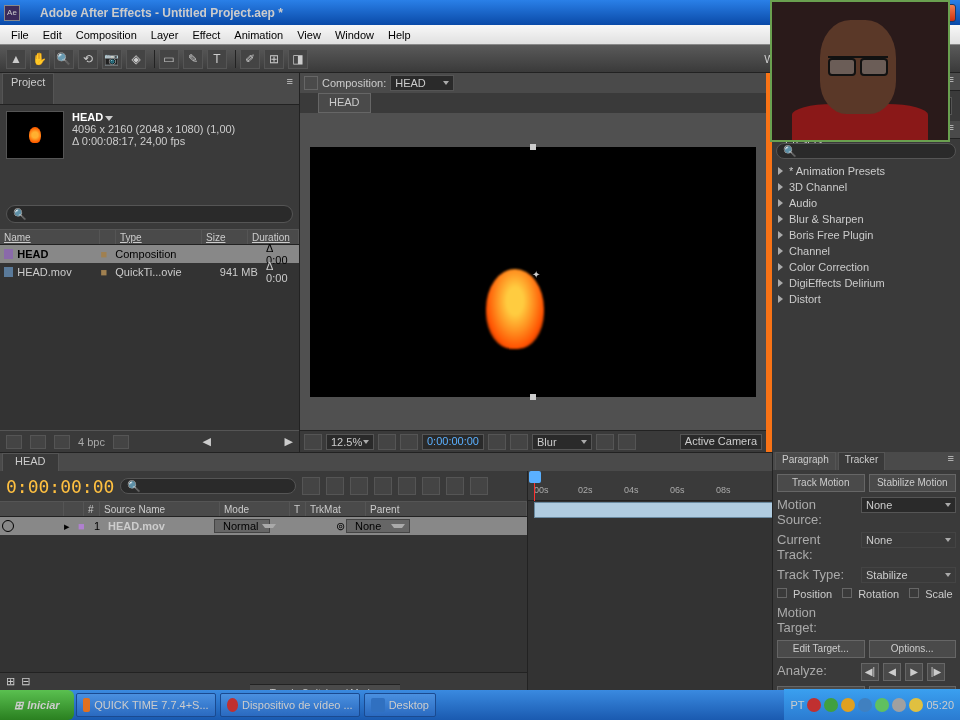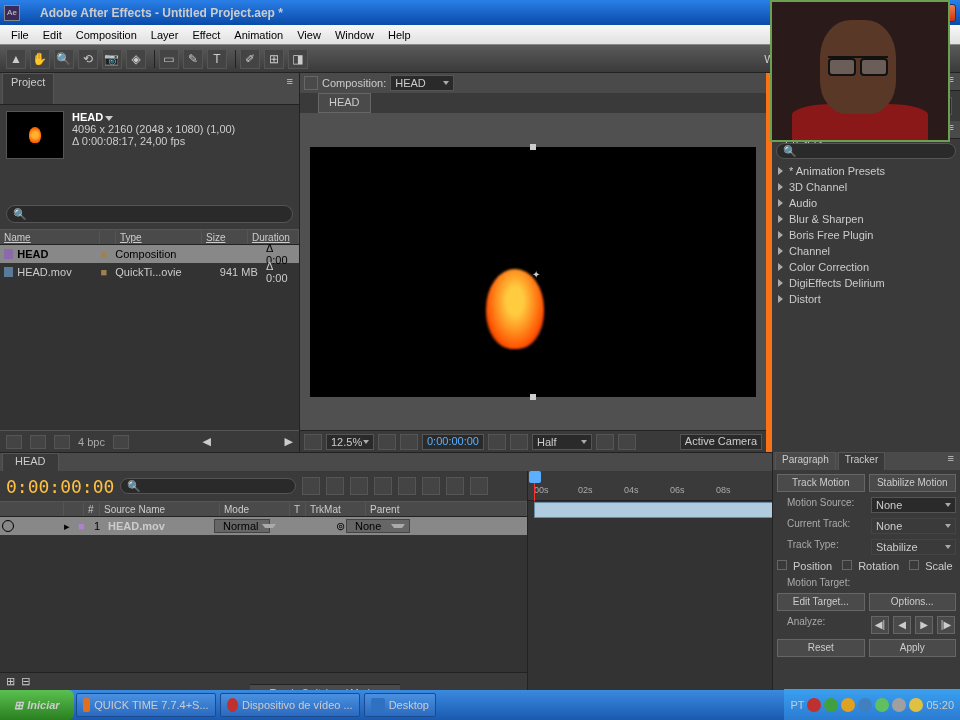--- a/index.html
+++ b/index.html
@@ -97,21 +97,21 @@
 .bar { position:absolute; top:1px; left:6px; right:0; height:16px; background:#b0cce0; border:1px solid #6a8aa0; }
 .tl-toggle { height:18px; background:#4a4a4a; border-top:1px solid #222; text-align:center; color:#ccc; font-size:10px; line-height:18px; position:absolute; bottom:18px; left:250px; width:150px; }
 .rightlower { position:absolute; right:0; top:452px; width:188px; height:238px; background:#3a3a3a; border-left:1px solid #222; }
 .rightlower .ptab { height:18px; background:#4a4a4a; display:flex; }
 .rightlower .ptab .t { background:#3a3a3a; border:1px solid #555; border-bottom:none; padding:1px 6px; margin-left:2px; font-size:10px; }
 .rightlower .ptab .t.inact { background:#4a4a4a; }
 .rightlower .ptab .menu { margin-left:auto; padding:0 6px; }
 .tracker { padding:4px; display:flex; flex-direction:column; gap:5px; }
 .tracker .row { display:flex; gap:4px; }
 .tracker .btn { flex:1; height:18px; background:#4a4a4a; border:1px solid #666; text-align:center; line-height:16px; font-size:10px; }
-.tracker .lbl { color:#aaa; font-size:10px; width:80px;margin-left:10px; }
+.tracker .lbl { color:#aaa; font-size:13px; width:80px; }
 .tracker .dd { flex:1; height:16px; background:#2a2a2a; border:1px solid #555; padding:0 4px; font-size:10px; display:flex; align-items:center; justify-content:space-between; }
 .tracker .dis { color:#666; }
 .tracker .dis .dd { background:#3a3a3a; border-color:#444; color:#666; }
 .tracker .chk { width:10px; height:10px; border:1px solid #666; display:inline-block; margin-right:2px; }
 .taskbar { position:absolute; bottom:0; left:0; right:0; height:30px; background:linear-gradient(#3a8ae0,#1a5ab0); display:flex; align-items:center; }
 .taskbar .start { height:30px; background:linear-gradient(#5ac050,#2a8020); color:#fff; font-weight:bold; font-style:italic; font-size:15px; padding:0 14px; display:flex; align-items:center; border-radius:0 6px 6px 0; }
 .taskbar .task { height:24px; margin:0 2px; background:linear-gradient(#4a90e0,#2a6ac0); border:1px solid #1a4a90; border-radius:2px; padding:0 6px; display:flex; align-items:center; color:#fff; font-size:10px; gap:4px; max-width:140px; overflow:hidden; white-space:nowrap; }
 .taskbar .task.active { background:linear-gradient(#2a6ac0,#1a4a90); }
 .taskbar .task .ti { width:14px; height:14px; background:#fff; border-radius:2px; }
 .taskbar .tray { margin-left:auto; height:30px; background:linear-gradient(#3aa0f0,#2a7ad0); display:flex; align-items:center; padding:16px 6px; gap:3px; color:#fff; font-size:10px; }
@@ -249,21 +249,21 @@
       <span class="zoom">
           <span>12.5%</span>
           <span class="tri-sm"></span>
         </span>
       <span class="chip"></span>
       <span class="chip"></span>
       <span class="tc">0:00:00:00</span>
       <span class="chip"></span>
       <span class="chip"></span>
       <span class="res">
-          <span>Half</span>
+          <span>Blur</span>
           <span class="tri-sm"></span>
         </span>
       <span class="chip"></span>
       <span class="chip"></span>
       <span class="cam">Active Camera</span>
     </div>
   </div>
 
   <div class="rightpanel">
     <div class="ptab">

